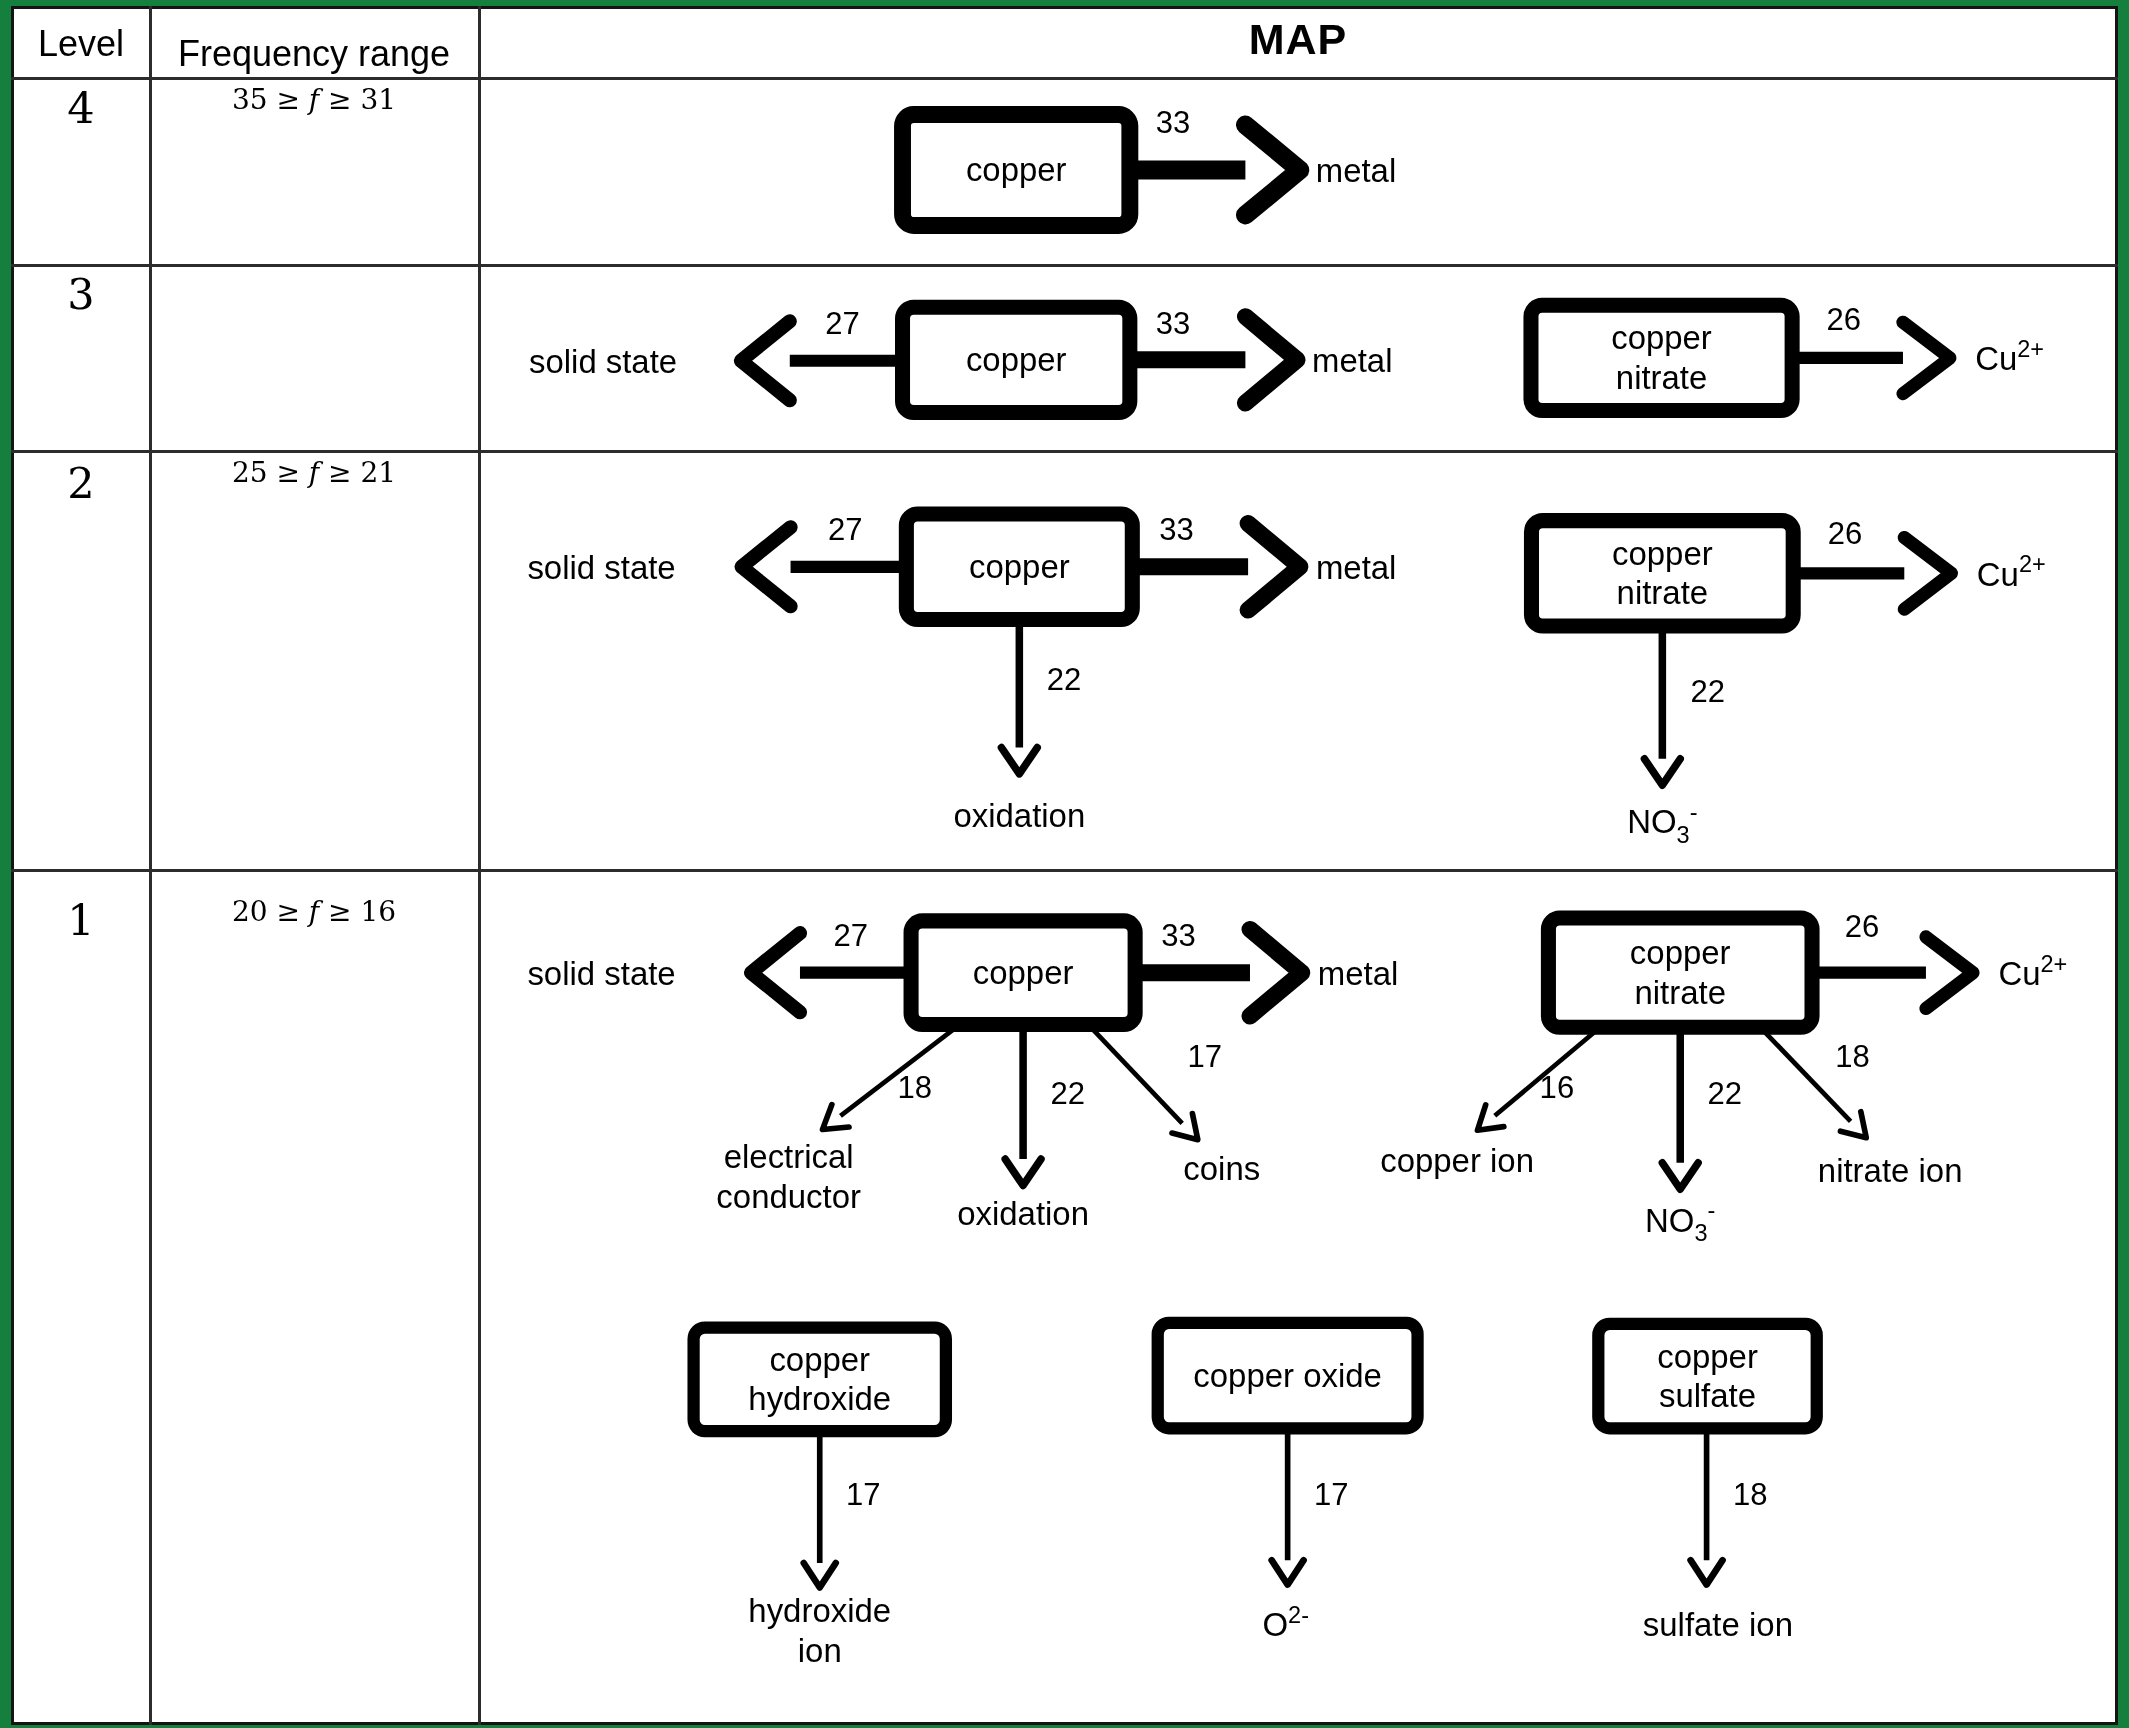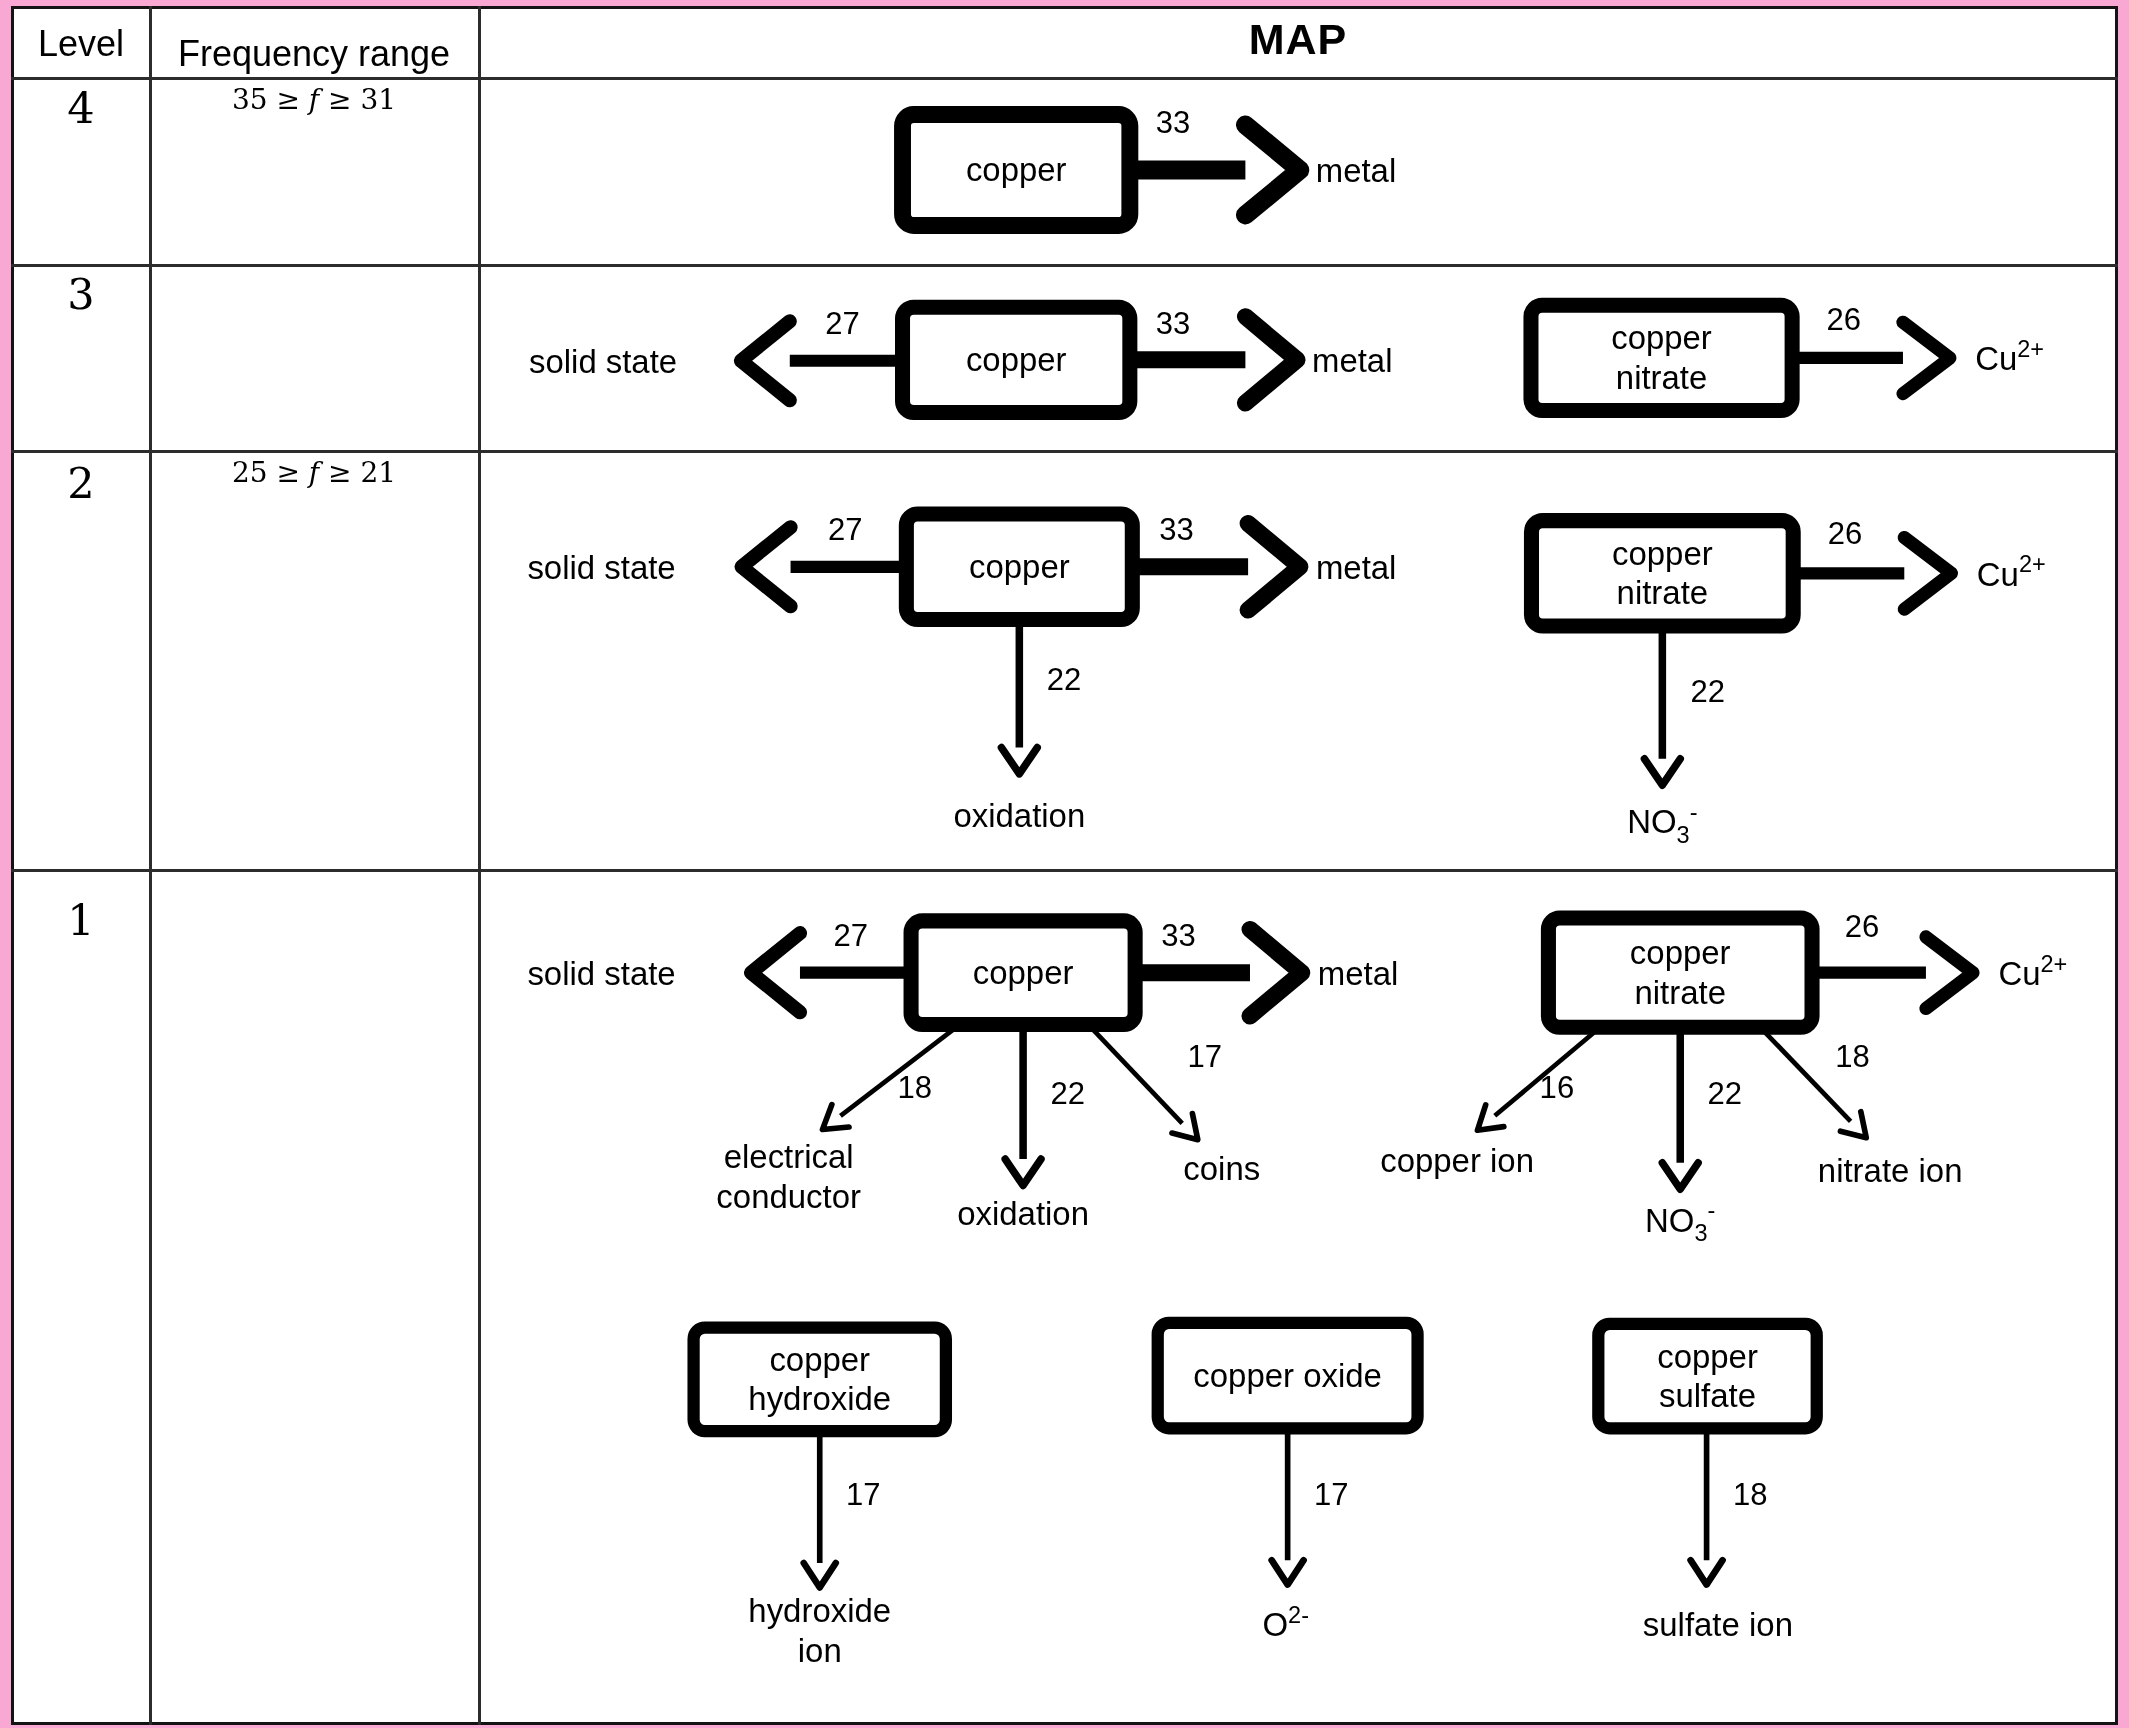--- a/index.html
+++ b/index.html
@@ -1,17 +1,17 @@
 <!DOCTYPE html>
 <html style="font-size:15px"><head>
 <meta charset="utf-8">
 <style>
   html,body{margin:0;padding:0;background:#ffffff;}
   body{width:2130px;height:1729px;position:relative;font-family:"Liberation Sans",sans-serif;color:#000;}
-  .page{position:absolute;left:0;top:0;width:2130px;height:1729px;background:#f9a8d4;overflow:hidden;}
+  .page{position:absolute;left:0;top:0;width:2130px;height:1729px;background:#15803d;overflow:hidden;}
   .grid-outer{position:absolute;left:11.3px;top:5.6px;width:2107px;height:1719px;border:3.8px solid #141414;box-sizing:border-box;background:#fff;}
   .vline{position:absolute;top:5.6px;height:1719px;width:2.8px;background:#2c2c2c;}
   .hline{position:absolute;left:11.3px;width:2107px;height:2.8px;background:#2c2c2c;}
   .hdr{position:absolute;font-size:36px;font-weight:400;text-align:center;}
   #hdr-level{left:13px;top:22.6px;width:136px;}
   #hdr-freq{left:149px;top:33px;width:330px;}
   #hdr-map{left:478px;top:15px;width:1640px;font-weight:700;font-size:43px;letter-spacing:0.9px;}
   .level-cell{position:absolute;left:13px;width:136px;text-align:center;
               font-family:"DejaVu Serif","Liberation Serif",serif;font-size:43px;}
   .freq-cell{position:absolute;left:149px;width:330px;text-align:center;
@@ -41,20 +41,21 @@
   <div class="hdr" id="hdr-freq">Frequency range</div>
   <div class="hdr" id="hdr-map">MAP</div>
 
   <div class="level-cell" style="top:83px">4</div>
   <div class="level-cell" style="top:269px">3</div>
   <div class="level-cell" style="top:458px">2</div>
   <div class="level-cell" style="top:895px">1</div>
 
   <div class="freq-cell" style="top:83px"><span>35 ≥ </span><span class="fvar">f</span><span> ≥ 31</span></div>
   <div class="freq-cell" style="top:456px"><span>25 ≥ </span><span class="fvar">f</span><span> ≥ 21</span></div>
+  <div class="freq-cell" style="top:895px"><span>20 ≥ </span><span class="fvar">f</span><span> ≥ 16</span></div>
 
   <svg class="map" id="map-4" width="1640" height="186" viewBox="0 0 1742 198">
       <rect x="450" y="40" width="242" height="118" rx="12" ry="12" fill="#fff" stroke="#000000" stroke-width="18"></rect>
       <text text-anchor="middle" font-size="35"><tspan x="571" y="111">copper</tspan></text>
       <g>
         <line x1="692" y1="99" x2="815" y2="99" stroke="#000000" stroke-width="20"></line>
         <polyline points="815,147 873,99 815,51" fill="none" stroke="#000000" stroke-width="20" stroke-linecap="round" stroke-linejoin="round"></polyline>
         <text x="738" y="60" text-anchor="middle" font-size="33">33</text>
       </g>
       <text x="890" y="112" text-anchor="start" font-size="35"><tspan dy="0" font-size="35" x="890">metal</tspan></text>

